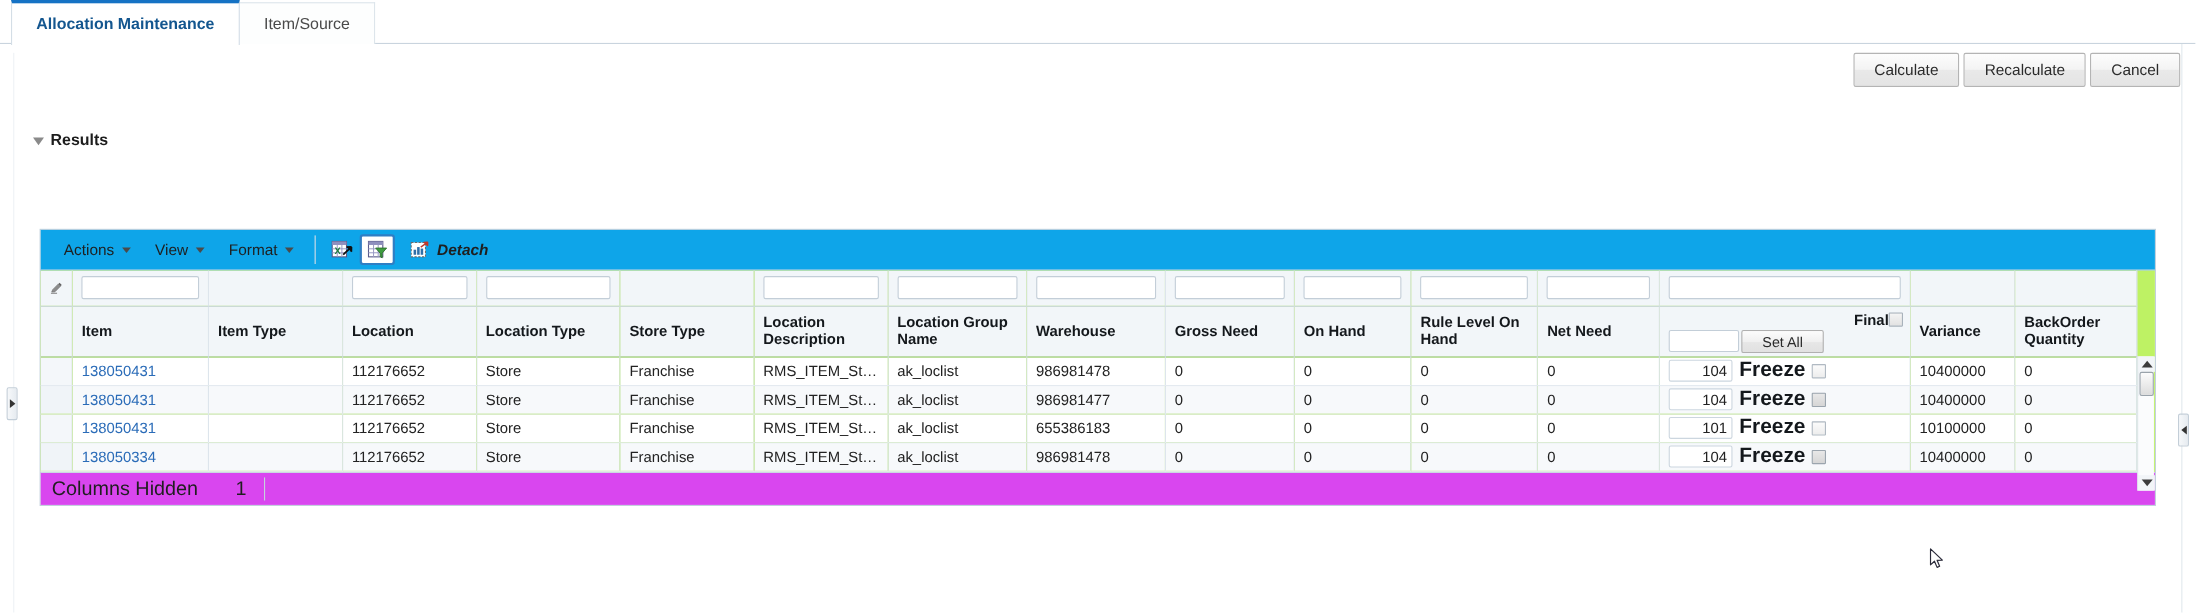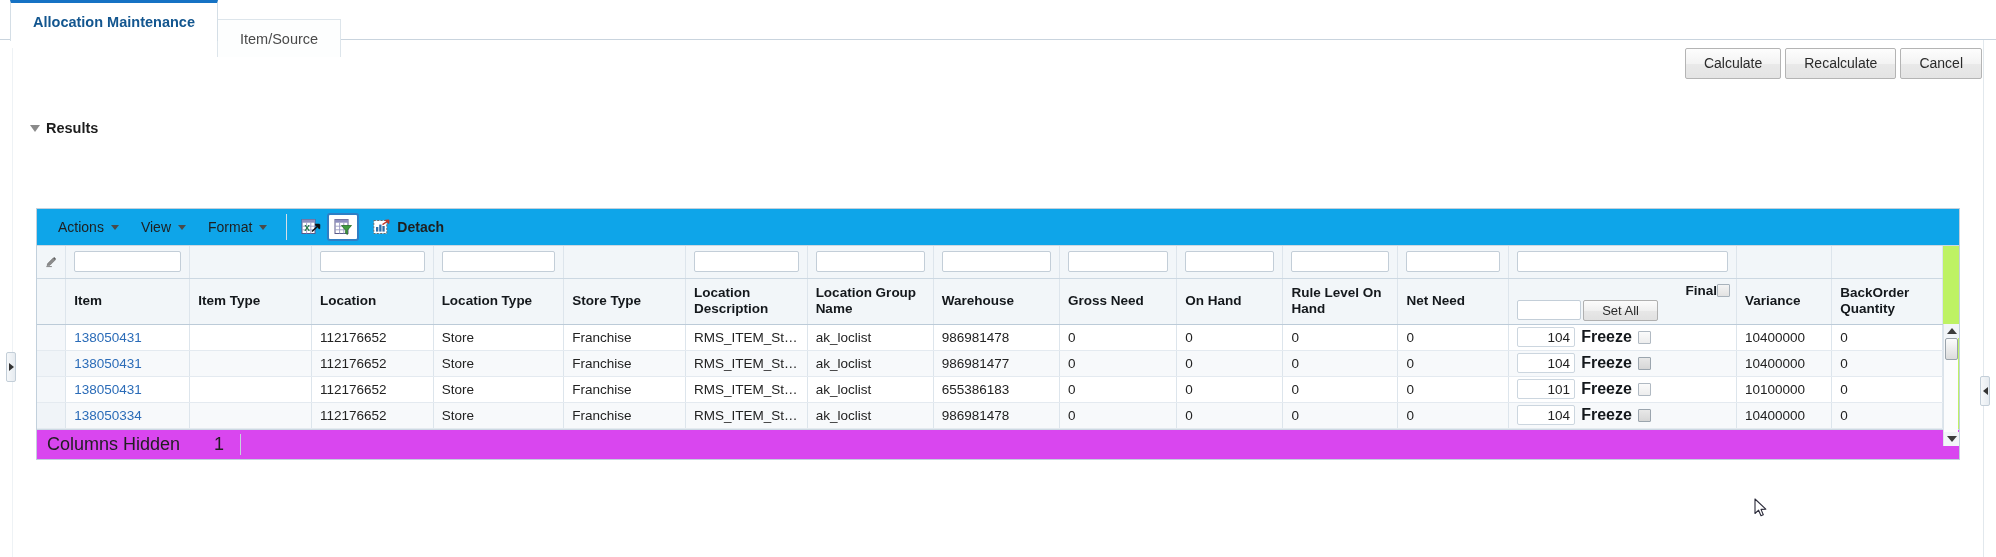--- a/index.html
+++ b/index.html
@@ -18,21 +18,21 @@
   .tabbar {
     position: absolute; top: 0; left: 0; right: 0; height: 40px;
     background: #ffffff;
     border-bottom: 1px solid #c9d4de;
   }
   .tabbar .tabs { display: flex; align-items: stretch; height: 40px; padding-left: 10px; }
   .tab {
     display: flex; align-items: center; padding: 0 22px;
     font-size: 14.5px; color: #3a5570; background: #fbfcfd;
     border: 1px solid #d4dee6; border-bottom: none; margin-right: -1px;
-    position: relative; top: 19px; height: 38px;
+    position: relative; top: 2px; height: 38px;
   }
   .tab.active {
     color: #13568f; font-weight: bold; background: #ffffff;
     border-top: 3px solid #1572c4;
     top: 0; height: 41px; z-index: 3;
   }
   .tab.inactive { color: #4a4a4a; font-weight: normal; background:#fdfefe; border-color:#dde5eb;}
 
   
   .actionbar {
@@ -94,21 +94,21 @@
   }
   .tb-sep { width:1px; height:26px; background:#d6dfe7; margin:0 8px; }
   .icon-btn {
     width: 32px; height: 28px; display:flex; align-items:center; justify-content:center;
     cursor:pointer; border: 1px solid transparent; border-radius:2px;
   }
   .icon-btn.selected { border: 2px solid #2f7ec4; border-radius:3px; background:#fff; }
   .detach-btn {
     display:flex; align-items:center; gap:7px; padding: 3px 9px; cursor:pointer;
     font-size: 14px; font-weight: bold; color:#1f1f1f;
-    border:1px solid transparent; border-radius:2px; margin-left:4px;
+    border:1px solid transparent; border-radius:2px; margin-left:4px;font-style:italic;
   }
 
   
   .grid-wrap { position: relative; background:#bef264; }
   table.grid { border-collapse: collapse; table-layout: fixed; width: 1906px; }
   table.grid th, table.grid td {
     border-right: 1px solid #dde5ec;
     border-bottom: 1px solid #e4eaf0;
     padding: 0 8px;
     font-size: 13.5px;
@@ -164,21 +164,21 @@
   tr.data-row.alt td { background:#f7f9fb; }
   tr.data-row td.link a { color:#2b6cb8; text-decoration:none; cursor:pointer; }
   td.final-td { padding: 0 6px; }
   .final-cell { display:flex; align-items:center; gap:6px; }
   .final-input {
     width: 58px; height: 20px; border:1px solid #ccd6df; background:#fff;
     border-radius:2px; text-align:right; padding-right:4px;
     font-family:"Liberation Sans", sans-serif; font-size: 13.5px; color:#222;
     line-height: 18px;
   }
-  .freeze-label { font-weight:bold; font-size:16px; color:#14181c; }
+  .freeze-label { font-weight:bold; font-size:19px; color:#14181c; }
   .freeze-chk {
     width: 13px; height: 13px; border:1px solid #b0b9c2;
     background: linear-gradient(to bottom,#fbfbfb,#ededed); border-radius:1px;
   }
   .freeze-chk.shaded { background: linear-gradient(to bottom,#e8e8e8,#d6d6d6); border-color:#9ba5ae;}
 
   
   td.gutter, th.gutter { background:#f2f6f9; border-right:1px solid #dde5ec; padding:0; }
   tr.data-row td.gutter { background:#f4f7fa; }
   tr.data-row.alt td.gutter { background:#f0f4f8; }

